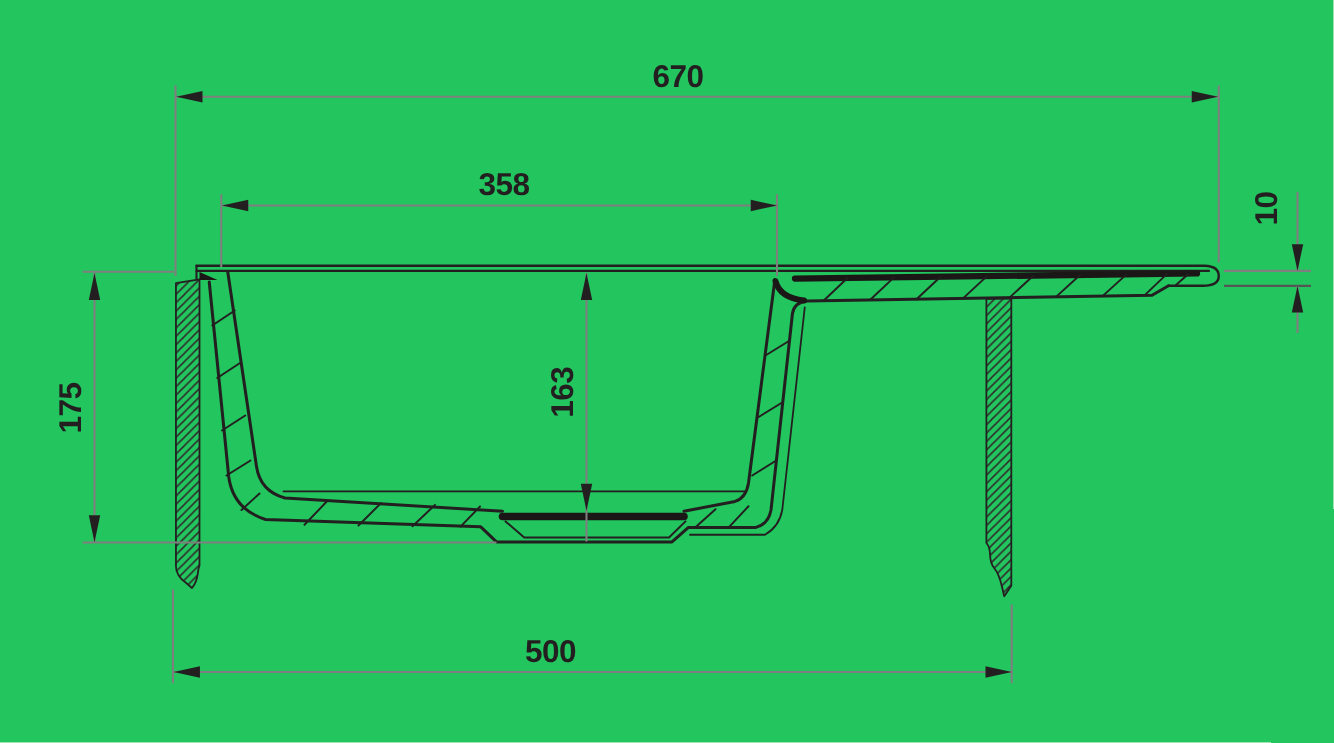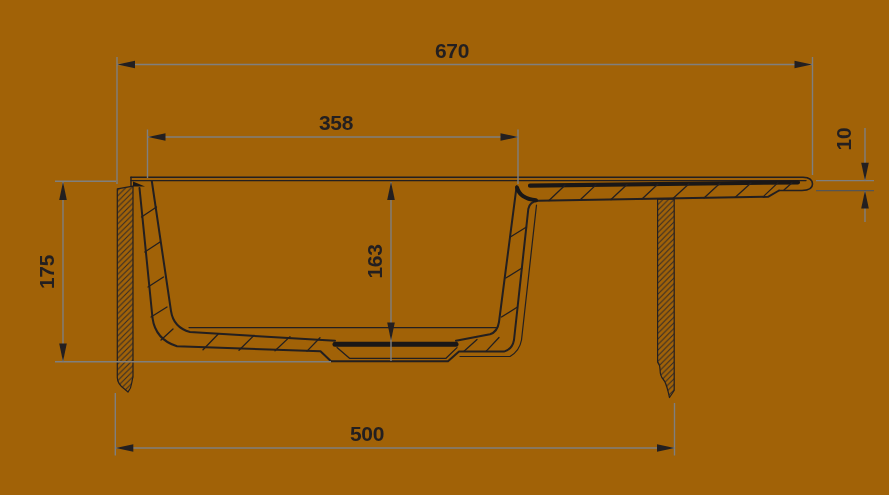--- a/index.html
+++ b/index.html
@@ -1,16 +1,16 @@
 <!DOCTYPE html>
 <html><head>
 <meta charset="utf-8">
 <style>
   html,body{margin:0;padding:0;background:#ffffff;}
-  .stage{width:889px;height:495px;position:relative;background:#a16207;overflow:hidden;
+  .stage{width:889px;height:495px;position:relative;background:#22c55e;overflow:hidden;
          font-family:"Liberation Sans", sans-serif;}
   svg{display:block;}
   text.dim{font-family:"Liberation Sans", sans-serif;font-size:21px;font-weight:bold;
            fill:#231f20;letter-spacing:-0.3px;}
 </style>
 </head>
 <body>
 
 <div class="stage">
 <svg width="889" height="495" viewBox="0 0 889 495">

